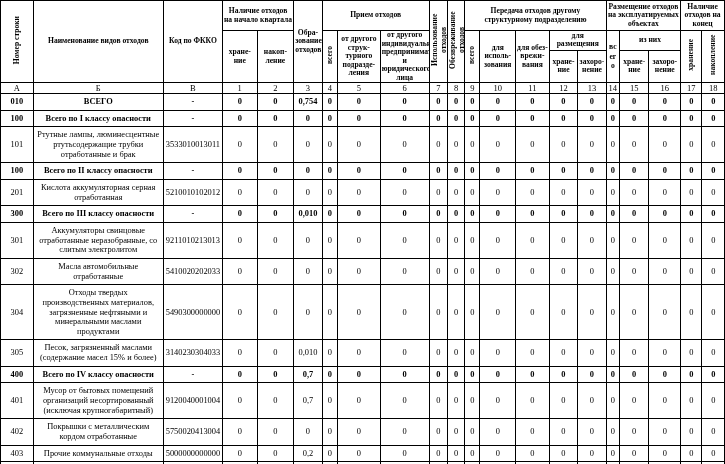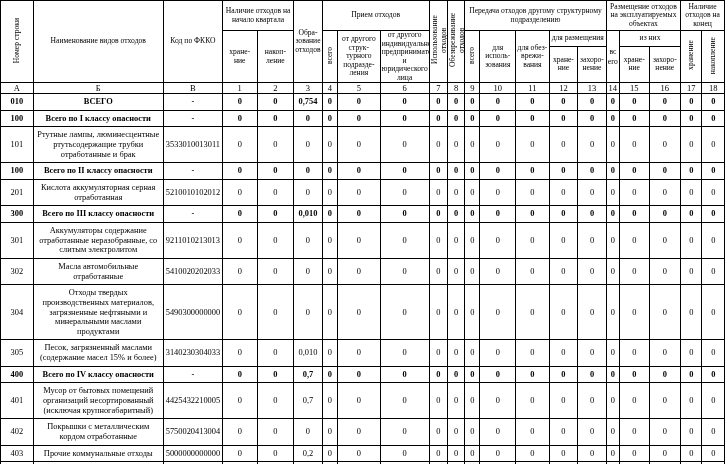--- a/index.html
+++ b/index.html
@@ -1,20 +1,20 @@
 <!DOCTYPE html>
 <html><head>
 <meta charset="utf-8">
 <style>
   html,body { margin:0; padding:0; background:#ffffff; }
   body { font-family: "Liberation Serif", serif; color:#000; }
   .sheet { width:725px; }
   table { border-collapse: collapse; table-layout: fixed; width:725px; border:1px solid #000; }
   th, td { border:1px solid #000; padding:0 1px; text-align:center; vertical-align:middle; overflow:hidden; }
-  thead th { font-weight:normal; font-size:7.6px; line-height:1.12; }
+  thead th { font-weight:bold; font-size:7.6px; line-height:1.12; }
   tr.h1 { height:30px; }
   tr.h2 { height:13px; }
   tr.h3 { height:30px; }
   tr.idx { height:11px; }
   tr.idx td { font-size:8.5px; padding:0; }
   tbody td { font-size:8.4px; line-height:1.15; padding:3px 1px; }
   tbody tr.bold td { font-weight:bold; }
   .rot { display:inline-block; writing-mode: vertical-rl; transform: rotate(180deg); max-height:76px; }
   .rot2 { display:inline-block; writing-mode: vertical-rl; transform: rotate(180deg); max-height:40px; }
   .vstack { word-break: break-all; line-height:1.25; display:block; }
@@ -243,21 +243,21 @@
           <td>0</td>
           <td>0</td>
           <td>0</td>
           <td>0</td>
           <td>0</td>
           <td>0</td>
           <td>0</td>
         </tr>
         <tr>
           <td>301</td>
-          <td class="name-cell">Аккумуляторы содержание отработанные неразобранные, со слитым электролитом</td>
+          <td class="name-cell">Аккумуляторы свинцовые отработанные неразобранные, со слитым электролитом</td>
           <td>9211010213013</td>
           <td>0</td>
           <td>0</td>
           <td>0</td>
           <td>0</td>
           <td>0</td>
           <td>0</td>
           <td>0</td>
           <td>0</td>
           <td>0</td>
@@ -359,21 +359,21 @@
           <td>0</td>
           <td>0</td>
           <td>0</td>
           <td>0</td>
           <td>0</td>
           <td>0</td>
         </tr>
         <tr>
           <td>401</td>
           <td class="name-cell">Мусор от бытовых помещений организаций несортированный (исключая крупногабаритный)</td>
-          <td>4425432210005</td>
+          <td>9120040001004</td>
           <td>0</td>
           <td>0</td>
           <td>0,7</td>
           <td>0</td>
           <td>0</td>
           <td>0</td>
           <td>0</td>
           <td>0</td>
           <td>0</td>
           <td>0</td>

